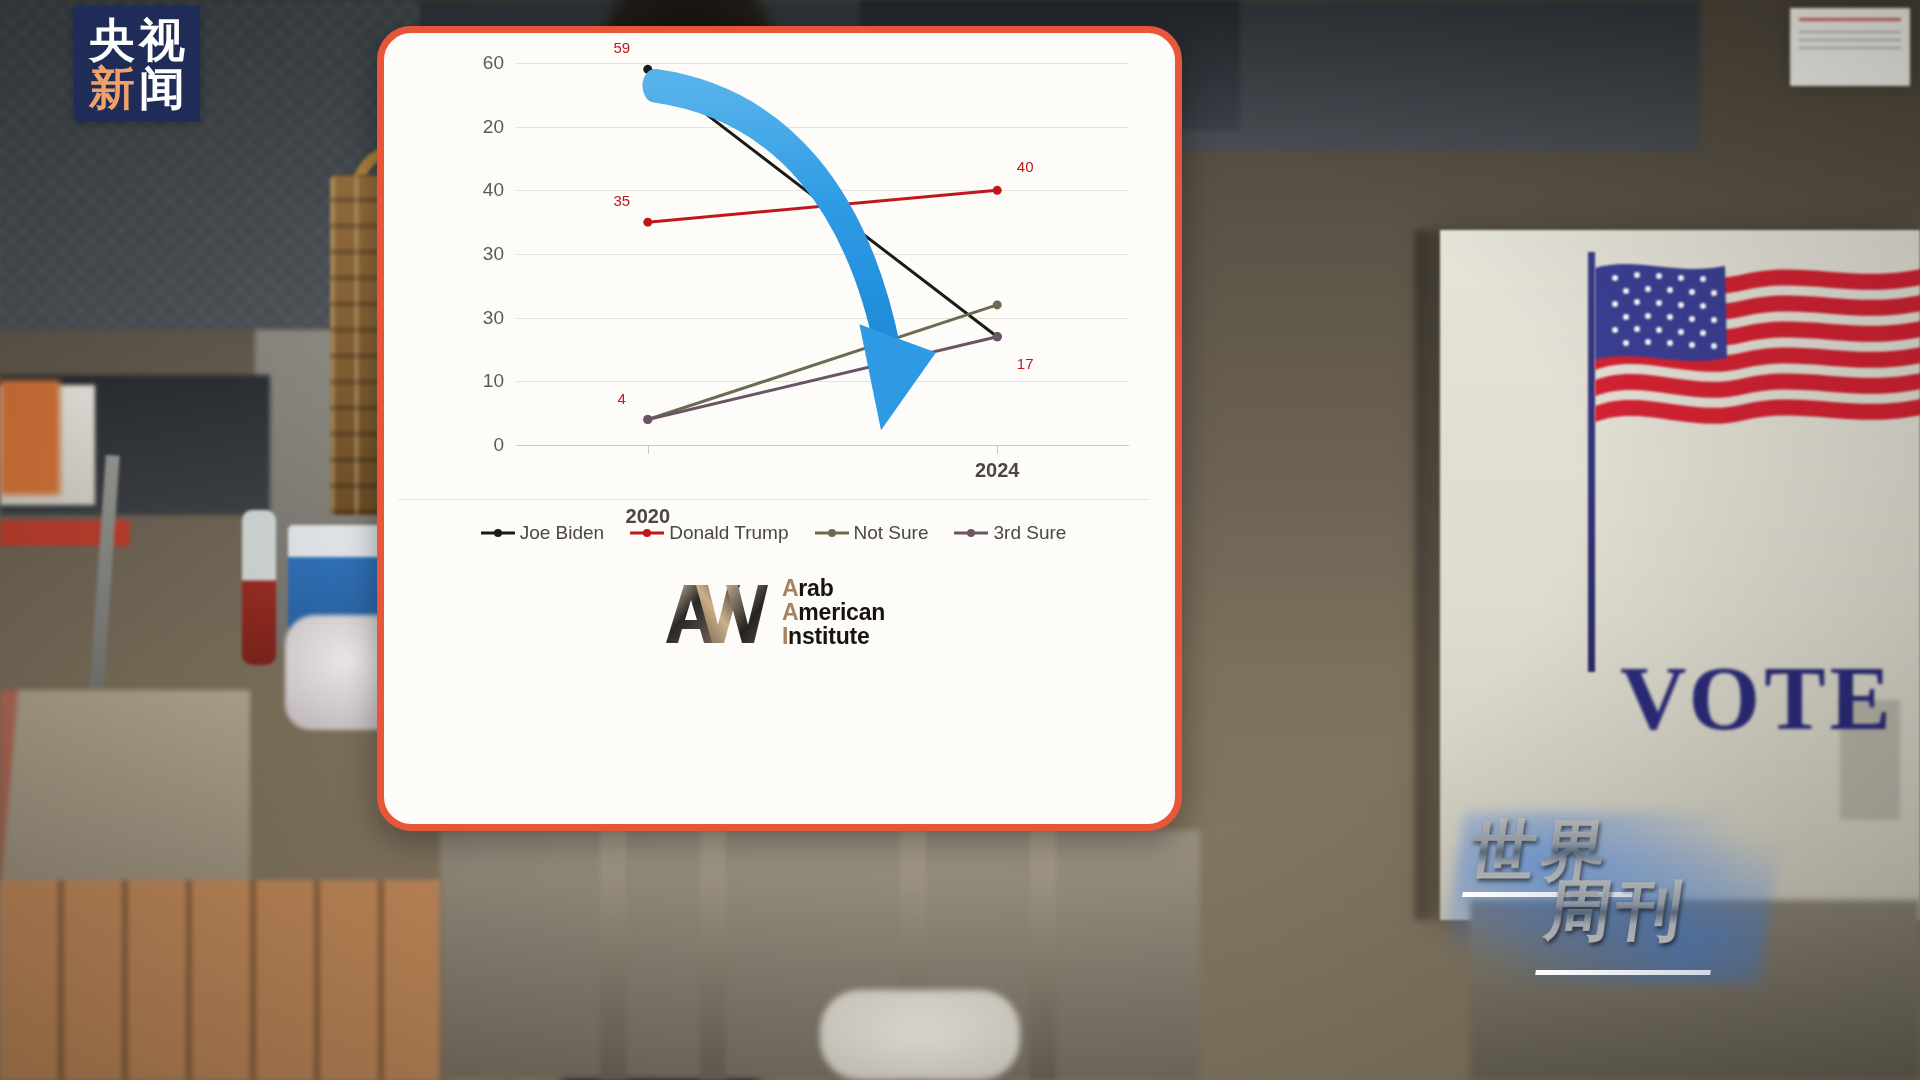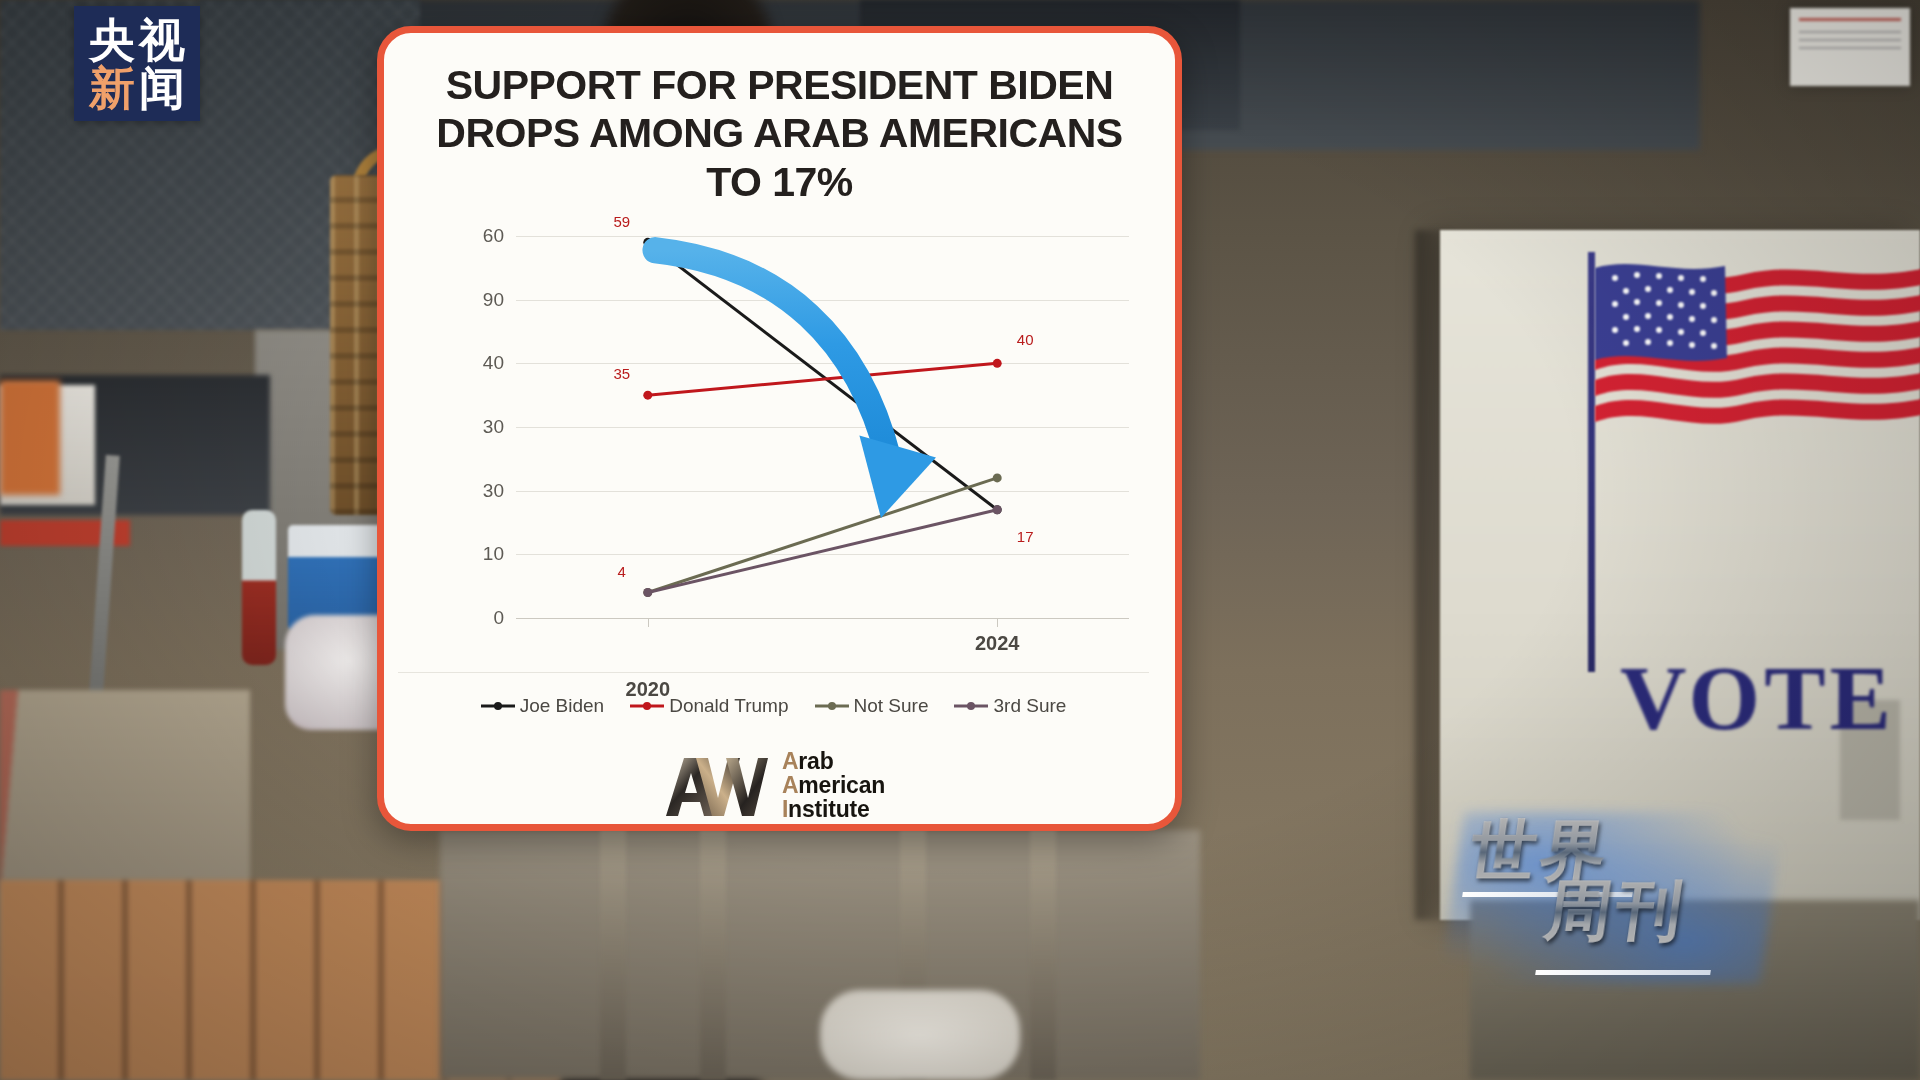--- a/index.html
+++ b/index.html
@@ -423,38 +423,37 @@
   <div class="pl-bar" style="left:0;top:74px;width:170px"></div>
   <div class="pl-row r2">
     <span class="pl-ch">周</span>
     <span class="pl-ch">刊</span>
   </div>
   <div class="pl-bar" style="left:84px;top:152px;width:175px"></div>
 </div>
 
 <div id="chart-card">
 
-  <div id="card-title">SUPPORT FOR PRESIDENT BIDEN DROPS AMONG ARAB AMERICANS TO 17%</div>
 
   <div id="chart-area">
 
     <div id="plot">
 
     <div class="gridline axis" style="top: 382px;"></div>
         <div class="ytick" style="top: 382px;">0</div>
         <div class="gridline" style="top: 318.333px;"></div>
         <div class="ytick" style="top: 318.333px;">10</div>
         <div class="gridline" style="top: 254.667px;"></div>
         <div class="ytick" style="top: 254.667px;">30</div>
         <div class="gridline" style="top: 191px;"></div>
         <div class="ytick" style="top: 191px;">30</div>
         <div class="gridline" style="top: 127.333px;"></div>
         <div class="ytick" style="top: 127.333px;">40</div>
         <div class="gridline" style="top: 63.6667px;"></div>
-        <div class="ytick" style="top: 63.6667px;">90</div>
+        <div class="ytick" style="top: 63.6667px;">20</div>
         <div class="gridline" style="top: 0px;"></div>
         <div class="ytick" style="top: 0px;">60</div>
         <svg id="series-svg">
           <g>
             <line x1="131.795" y1="6.366666666666674" x2="481.20500000000004" y2="273.76666666666665" stroke="#1a1a1a" stroke-width="3"></line>
             <circle cx="131.795" cy="6.366666666666674" r="4.5" fill="#1a1a1a"></circle>
             <circle cx="481.20500000000004" cy="273.76666666666665" r="4.5" fill="#1a1a1a"></circle>
           </g>
           <g>
             <line x1="131.795" y1="159.16666666666666" x2="481.20500000000004" y2="127.33333333333334" stroke="#c0171c" stroke-width="3"></line>

